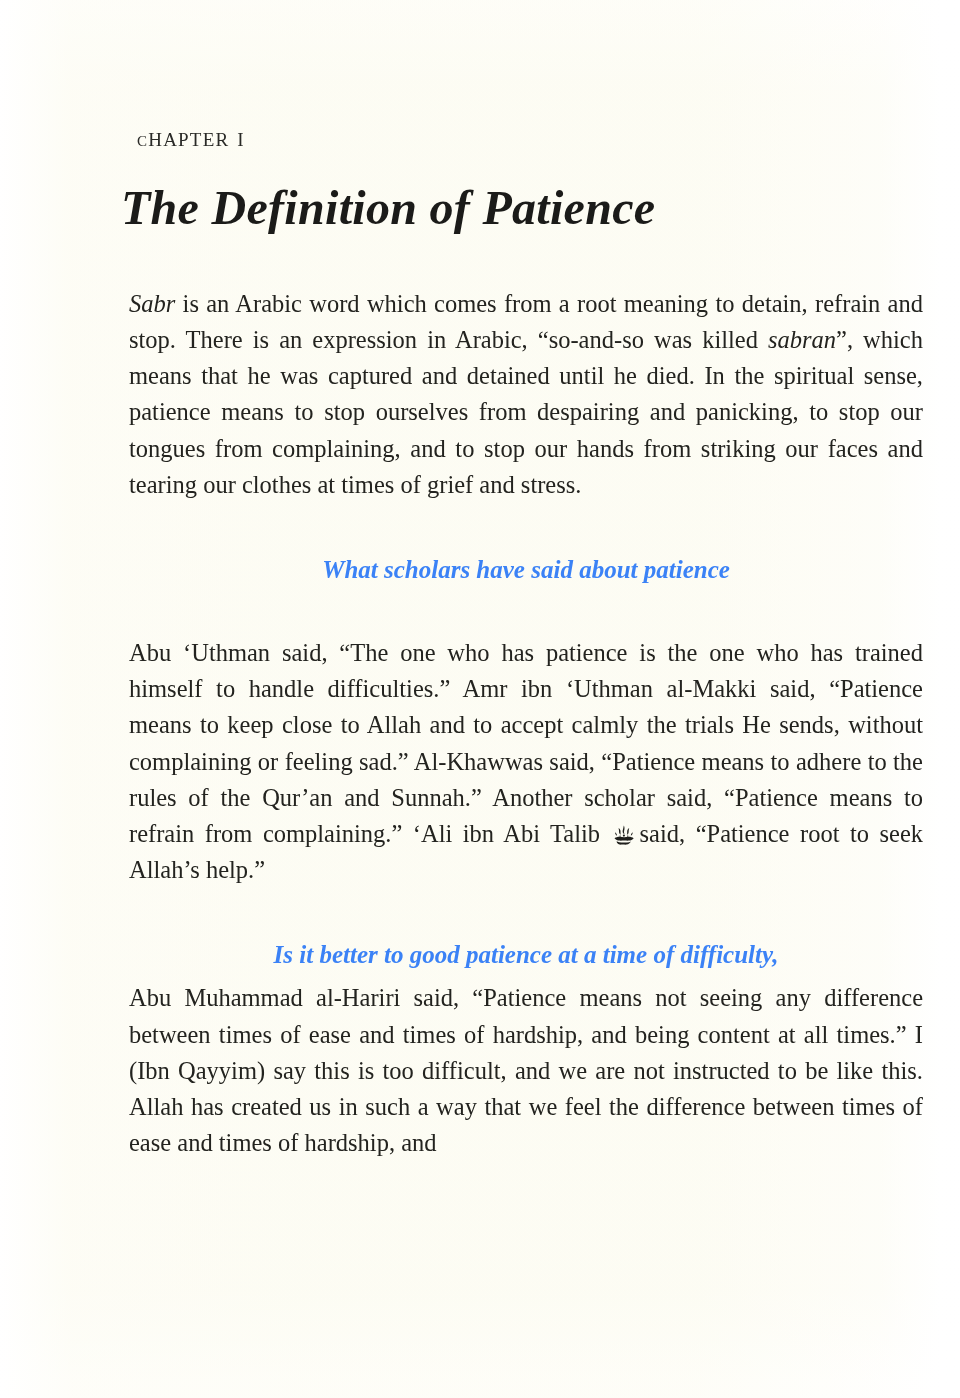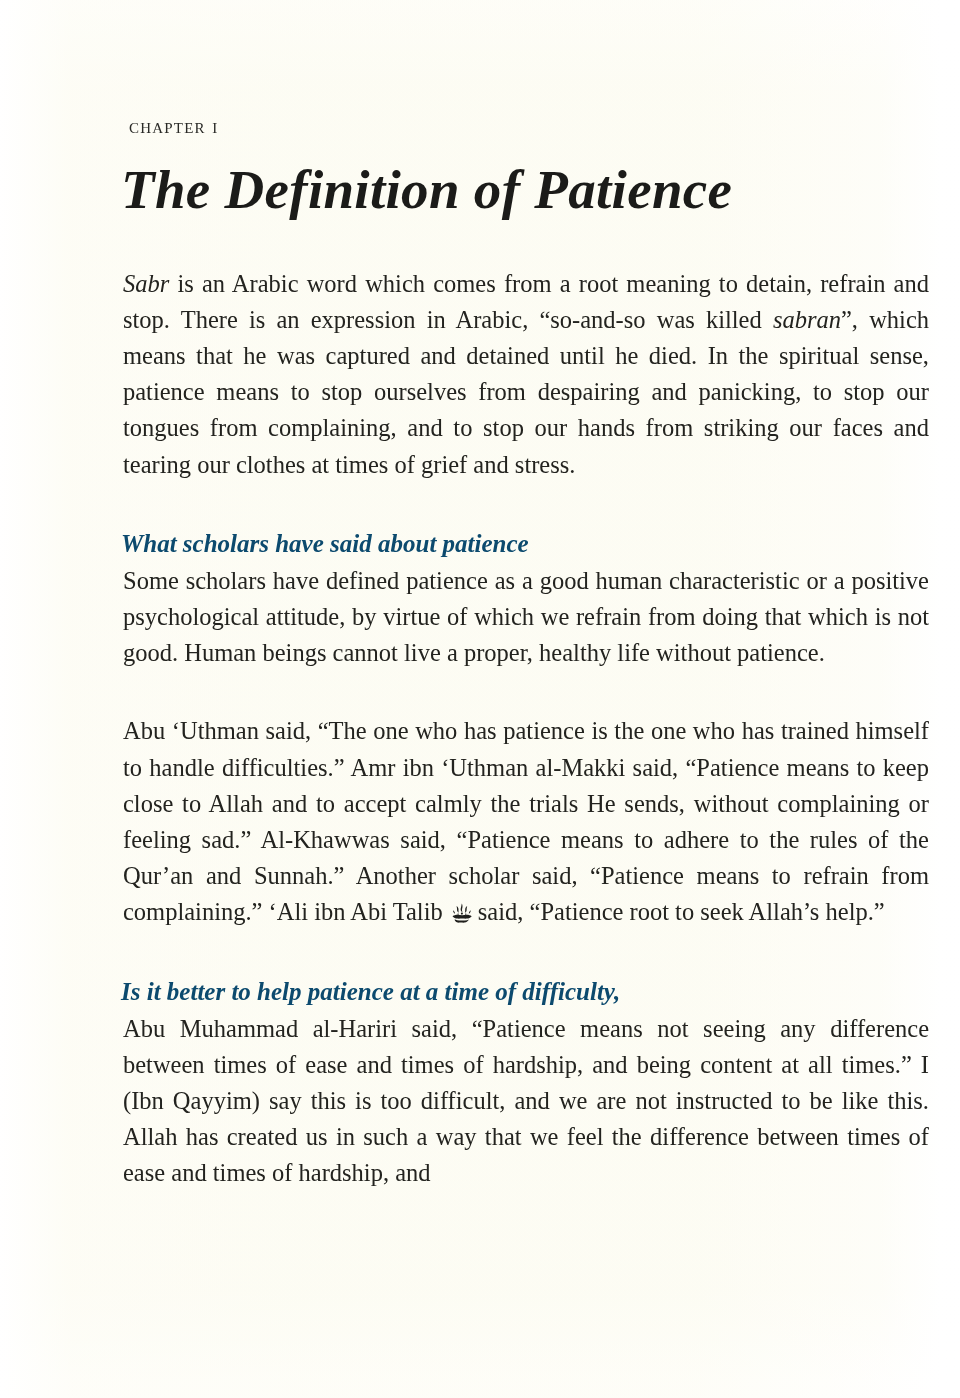--- a/index.html
+++ b/index.html
@@ -41,68 +41,68 @@
 
   .content {
     position: absolute;
     left: 121px;
     top: 0;
     width: 810px;
   }
 
   
   .chapter-label {
-    margin: 8px;
+    margin: 16px;
     padding-top: 108px;
-    font-size: 21px;
+    font-size: 27px;
     letter-spacing: 1.2px;
     font-variant: small-caps;
     text-transform: lowercase;
     color: #2a2a27;
     line-height: 1;
   }
   .chapter-label::first-letter { font-size: 21px; }
 
   
   .chapter-title {
     margin: 0;
     padding-top: 14px;
-    font-size: 55px;
+    font-size: 48px;
     font-weight: bold;
     font-style: italic;
     letter-spacing: 0.3px;
     color: #1b1b19;
     line-height: 1.12;
   }
 
   
   .body-text {
-    margin: 2px;
+    margin: 8px;
     font-size: 24.5px;
     line-height: 36.2px;
     text-align: justify;
     text-justify: inter-word;
     color: #23231f;
     hyphens: none;
   }
 
   .para-gap-large { padding-top: 43px; }
   .para-gap-section { padding-top: 40px; }
 
   .body-text em { font-style: italic; }
 
   
   .subheading {
     margin: 0;
     font-size: 25px;
     font-weight: bold;
     font-style: italic;
     line-height: 34px;
-    color: #0c4a6e;
-    text-align: left;
+    color: #3b82f6;
+    text-align: center;
   }
 
   .subheading-block { padding-top: 42px; }
 
   
   .honorific {
     display: inline-block;
     width: 26px;
     height: 24px;
     vertical-align: -5px;
@@ -121,21 +121,20 @@
   <div class="content">
 
     <div class="chapter-label">Chapter I</div>
 
     <h1 class="chapter-title">The Definition of Patience</h1>
 
     <p class="body-text para-gap-large"><em>Sabr</em><span> is an Arabic word which comes from a root meaning to detain, refrain and stop. There is an expression in Arabic, “so-and-so was killed </span><em>sabran</em><span>”, which means that he was captured and detained until he died. In the spiritual sense, patience means to stop ourselves from despairing and panicking, to stop our tongues from complaining, and to stop our hands from striking our faces and tearing our clothes at times of grief and stress.</span></p>
 
     <div class="subheading-block">
       <h2 class="subheading">What scholars have said about patience</h2>
-      <p class="body-text">Some scholars have defined patience as a good human characteristic or a positive psychological attitude, by virtue of which we refrain from doing that which is not good. Human beings cannot live a proper, healthy life without patience.</p>
     </div>
 
     <p class="body-text para-gap-section"><span>Abu ʻUthman said, “The one who has patience is the one who has trained himself to handle difficulties.” Amr ibn ʻUthman al-Makki said, “Patience means to keep close to Allah and to accept calmly the trials He sends, without complaining or feeling sad.” Al-Khawwas said, “Patience means to adhere to the rules of the Qur’an and Sunnah.” Another scholar said, “Patience means to refrain from complaining.” ʻAli ibn Abi Talib</span>
       <span class="honorific">
         <svg viewBox="0 0 26 24" width="26" height="24" aria-hidden="true">
           <g fill="#1f1f1c">
             <path d="M3.5 14.2c1.6-1.1 3.4-1.6 5.3-1.5 1.5.1 2.9.6 4.3.6 1.5 0 2.9-.5 4.4-.6 1.9-.1 3.7.4 5.2 1.5-1.2 1.4-2.9 2.2-4.7 2.4-1.6.2-3.2-.1-4.8-.1s-3.2.3-4.8.1c-1.9-.2-3.6-1-4.9-2.4z"></path>
             <path d="M6.2 17.6c1.2.7 2.6 1 4 1 1 0 1.9-.2 2.9-.2s1.9.2 2.9.2c1.4 0 2.8-.3 4-1-.9 1.6-2.5 2.7-4.3 3-1.5.3-2.9-.1-4.4 0-.9 0-1.8.2-2.7 0-1-.2-1.8-.8-2.4-1.6-.3-.4-.5-.9-.7-1.4z"></path>
             <path d="M12.9 1.6c.5 1.1.7 2.3.6 3.5-.1.9-.4 1.7-.5 2.6-.1.9.1 1.8.6 2.5-.8-.2-1.5-.8-1.8-1.6-.3-.8-.2-1.7 0-2.5.2-.9.5-1.7.6-2.6.1-.6.2-1.3.5-1.9z"></path>
             <path d="M7.6 4.1c.9.6 1.5 1.5 1.8 2.5.2.8.1 1.6.1 2.4 0 .6.1 1.2.4 1.7-.8-.3-1.4-1-1.7-1.8-.2-.8-.1-1.6-.2-2.4-.1-.8-.3-1.6-.4-2.4z"></path>
@@ -143,18 +142,18 @@
             <path d="M4.1 8.3c.8.5 1.4 1.2 1.7 2.1.1.4.2.9.1 1.3-.7-.3-1.2-.9-1.5-1.6-.2-.6-.3-1.2-.3-1.8z"></path>
             <path d="M21.7 8.3c0 .6-.1 1.2-.3 1.8-.3.7-.8 1.3-1.5 1.6 0-.4 0-.9.1-1.3.3-.9.9-1.6 1.7-2.1z"></path>
             <circle cx="12.9" cy="11.6" r="1.05"></circle>
             <circle cx="9.1" cy="12.1" r=".72"></circle>
             <circle cx="16.7" cy="12.1" r=".72"></circle>
           </g>
         </svg>
       </span><span>said, “Patience root to seek Allah’s help.”</span></p>
 
     <div class="subheading-block">
-      <h2 class="subheading">Is it better to help patience at a time of difficulty,</h2>
+      <h2 class="subheading">Is it better to good patience at a time of difficulty,</h2>
       <p class="body-text">Abu Muhammad al-Hariri said, “Patience means not seeing any difference between times of ease and times of hardship, and being content at all times.” I (Ibn Qayyim) say this is too difficult, and we are not instructed to be like this. Allah has created us in such a way that we feel the difference between times of ease and times of hardship, and</p>
     </div>
 
   </div>
 </div>
 
 </body></html>

